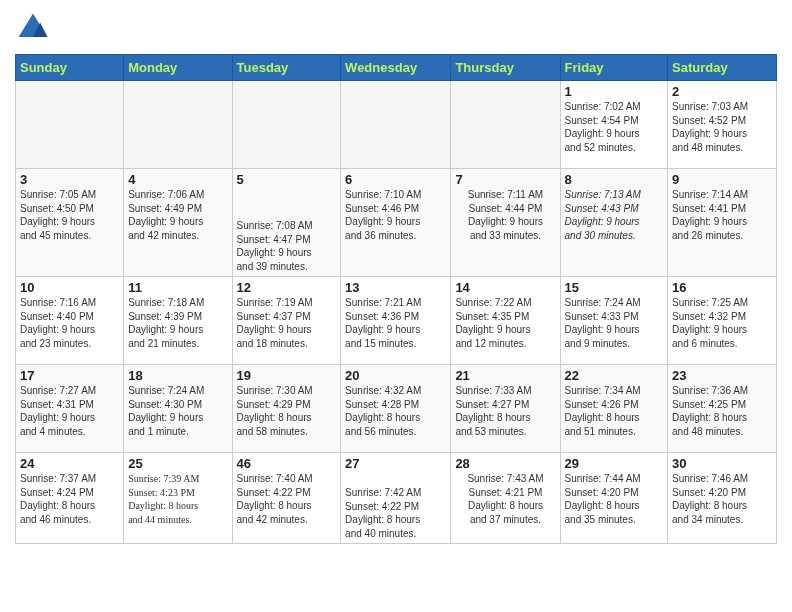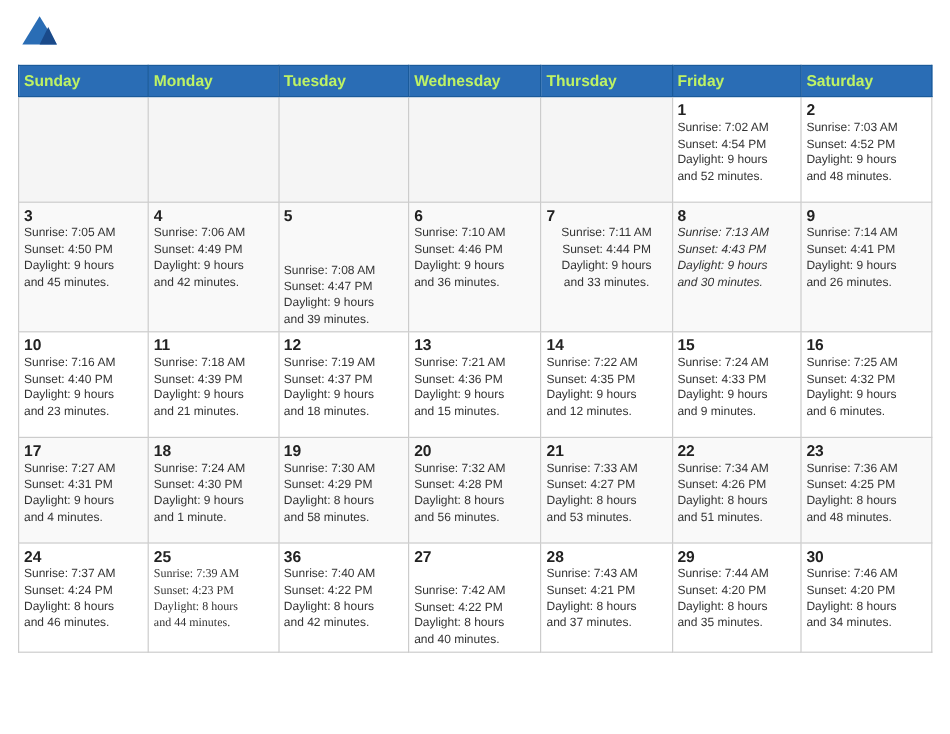--- a/index.html
+++ b/index.html
@@ -268,21 +268,21 @@
           </td>
           <td>
             <span class="day-num">19</span>
             <div class="day-info" style="white-space: pre-line;">Sunrise: 7:30 AM
 Sunset: 4:29 PM
 Daylight: 8 hours
 and 58 minutes.</div>
           </td>
           <td>
             <span class="day-num">20</span>
-            <div class="day-info" style="white-space: pre-line;">Sunrise: 7:32 AM
+            <div class="day-info" style="white-space: pre-line;">Sunrise: 4:32 AM
 Sunset: 4:28 PM
 Daylight: 8 hours
 and 56 minutes.</div>
           </td>
           <td>
             <span class="day-num">21</span>
             <div class="day-info" style="white-space: pre-line;">Sunrise: 7:33 AM
 Sunset: 4:27 PM
 Daylight: 8 hours
 and 53 minutes.</div>
@@ -311,36 +311,36 @@
 and 46 minutes.</div>
           </td>
           <td>
             <span class="day-num">25</span>
             <div class="day-info" style="white-space: pre-line; font-family: Liberation Serif, serif;">Sunrise: 7:39 AM
 Sunset: 4:23 PM
 Daylight: 8 hours
 and 44 minutes.</div>
           </td>
           <td>
-            <span class="day-num">36</span>
+            <span class="day-num">46</span>
             <div class="day-info" style="white-space: pre-line;">Sunrise: 7:40 AM
 Sunset: 4:22 PM
 Daylight: 8 hours
 and 42 minutes.</div>
           </td>
           <td>
             <span class="day-num">27</span>
             <div class="day-info" style="white-space: pre-line; margin-top: 15px;">Sunrise: 7:42 AM
 Sunset: 4:22 PM
 Daylight: 8 hours
 and 40 minutes.</div>
           </td>
           <td>
             <span class="day-num">28</span>
-            <div class="day-info" style="white-space: pre-line;">Sunrise: 7:43 AM
+            <div class="day-info" style="white-space: pre-line; text-align: center;">Sunrise: 7:43 AM
 Sunset: 4:21 PM
 Daylight: 8 hours
 and 37 minutes.</div>
           </td>
           <td>
             <span class="day-num">29</span>
             <div class="day-info" style="white-space: pre-line;">Sunrise: 7:44 AM
 Sunset: 4:20 PM
 Daylight: 8 hours
 and 35 minutes.</div>

